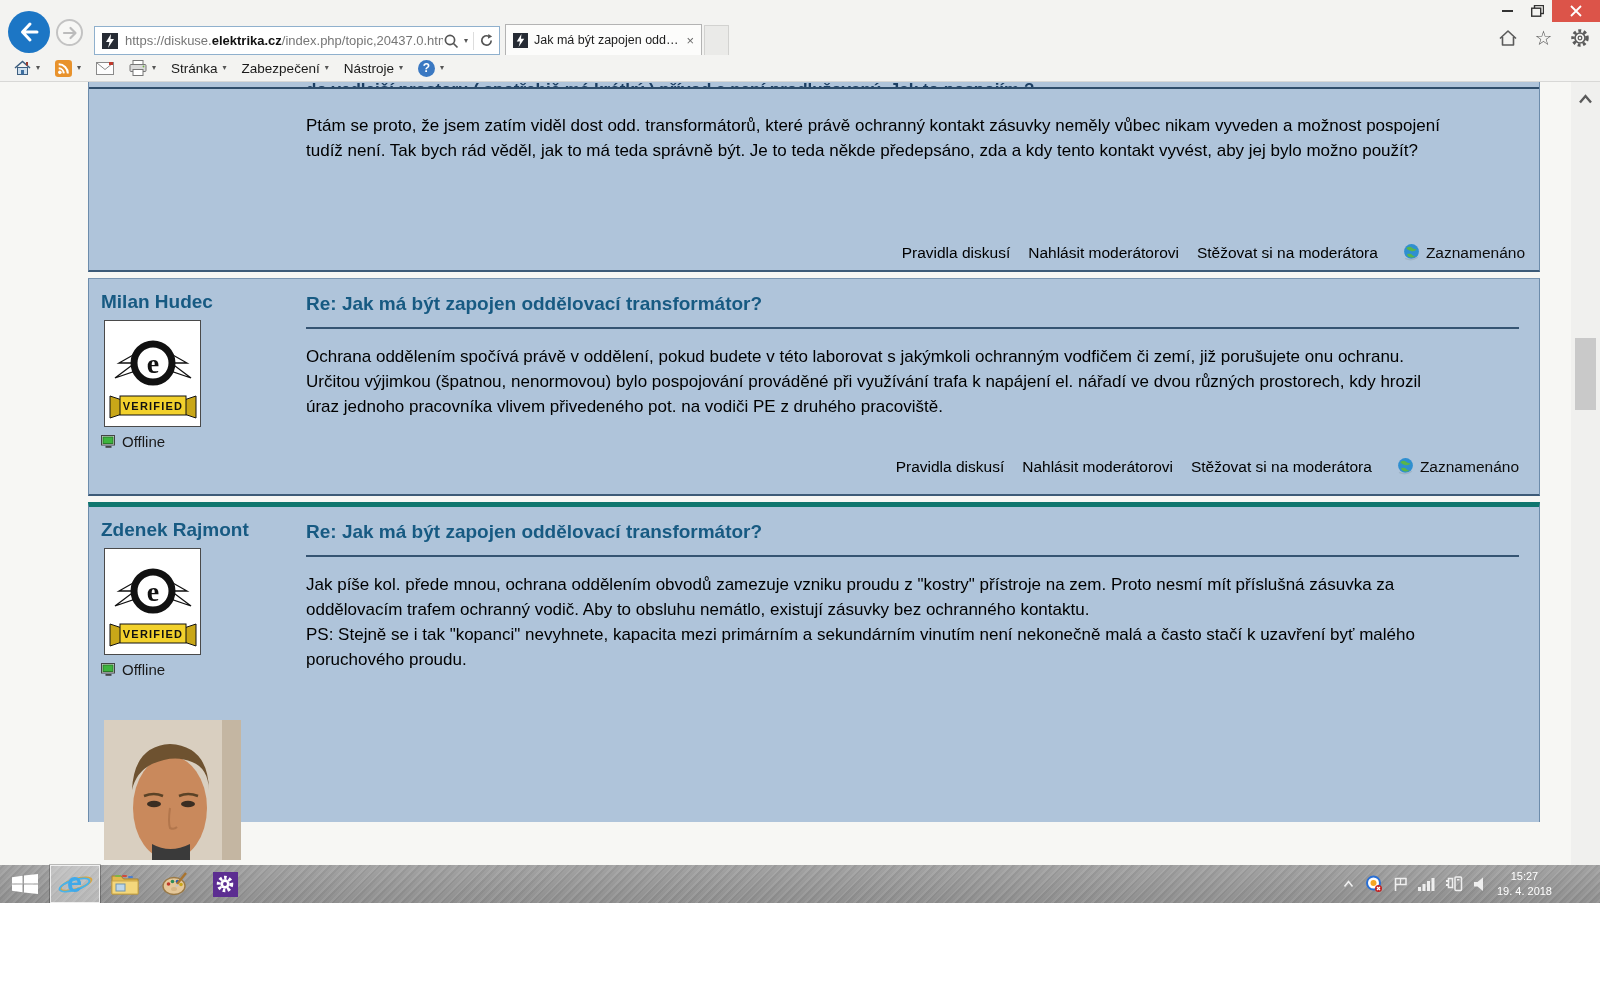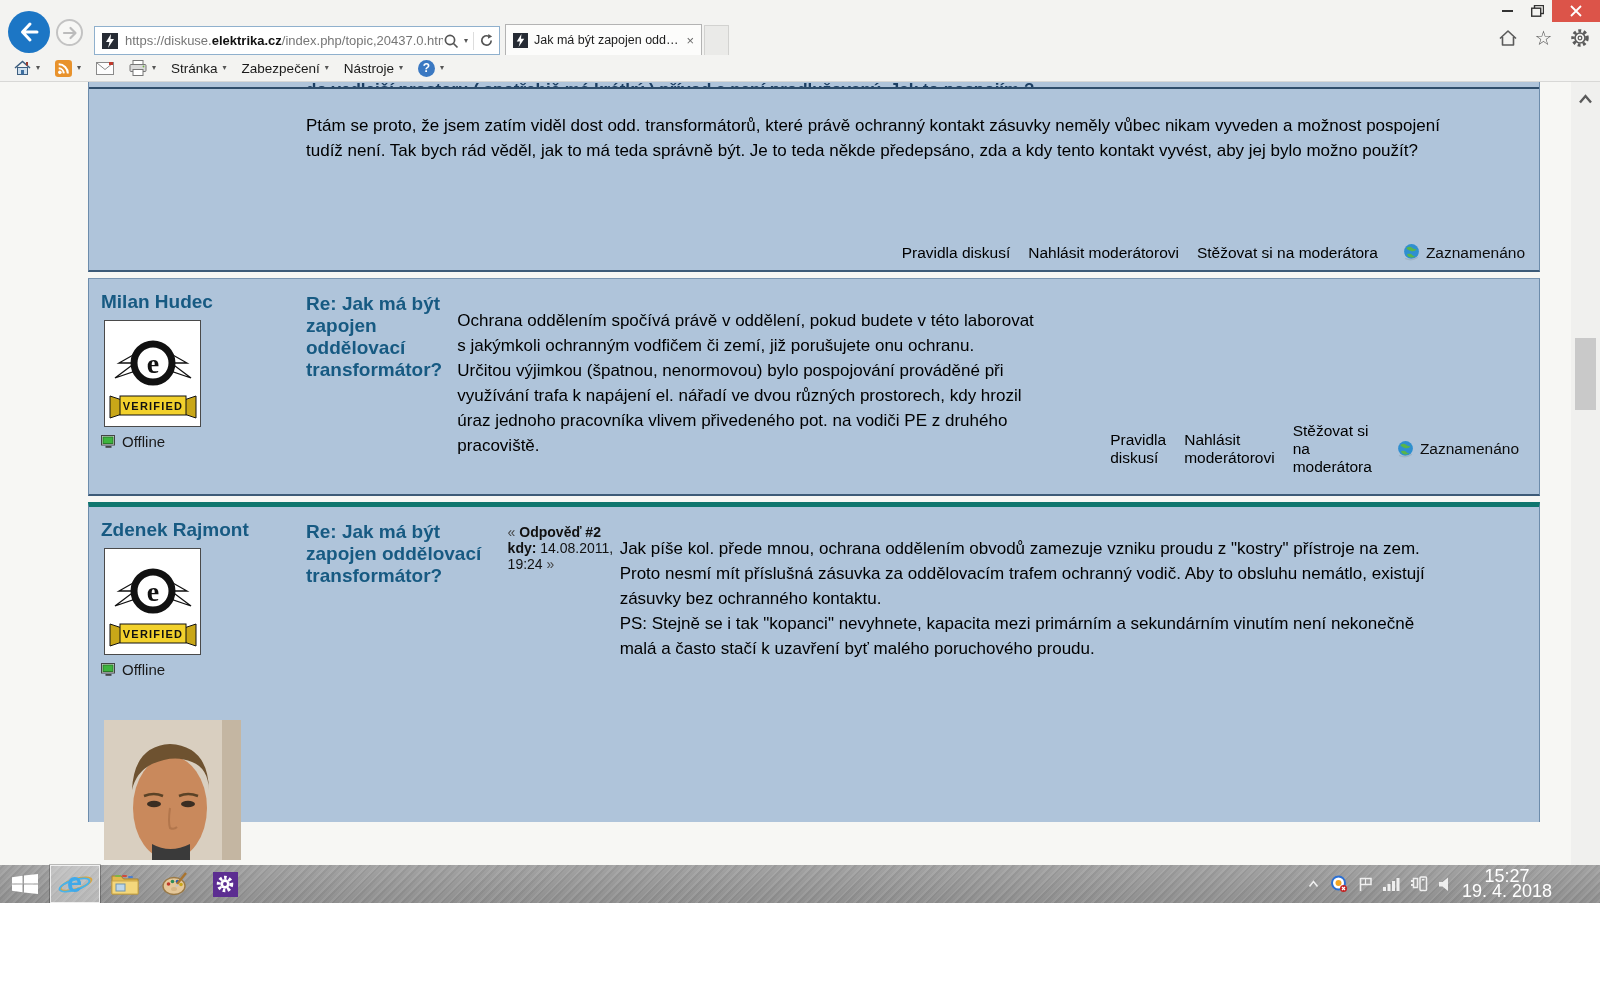--- a/index.html
+++ b/index.html
@@ -54,21 +54,21 @@
   .post-body { font-size:17px; line-height:25px; color:#000; white-space:pre-line; }
   .post-1 .post-body { margin:24px 90px 0 217px; }
 
   .author-col { width:217px; flex:none; padding:12px 0 0 12px; }
   .author-name { font-size:19px; font-weight:bold; color:#175a82; cursor:pointer; display:inline-block; }
   .avatar-box { width:97px; height:107px; background:#fff; border:1px solid #4a4a4a; margin:7px 0 6px 3px;
                 display:flex; align-items:center; justify-content:center; }
   .offline-row { display:flex; align-items:center; gap:6px; font-size:15px; color:#1a1a1a; }
   .photo { width:137px; height:140px; margin-top:42px; margin-left:3px; display:block; }
 
-  .msg-col { flex:1; display:flex; flex-direction:row; padding:14px 20px 10px 0; min-width:0; }
+  .msg-col { flex:1; display:flex; flex-direction:column; padding:14px 20px 10px 0; min-width:0; }
   .msg-title { font-size:19px; font-weight:bold; color:#175a82; cursor:pointer; }
   .msg-meta { font-size:14px; color:#111; margin-top:3px; }
   .msg-meta .guill { color:#444; }
   .msg-meta b { font-weight:bold; }
   .msg-divider { height:2px; background:#355472; margin-top:12px; }
   .msg-col .post-body { margin-top:15px; margin-right:70px; }
 
   .post-footer { margin-top:auto; display:flex; align-items:center; justify-content:flex-end; gap:18px; padding-bottom:8px; padding-right:0; }
   .post-1 .post-footer { padding-right:14px; }
   .foot-link { font-size:15.5px; color:#000000; cursor:pointer; }
@@ -89,21 +89,21 @@
   .tb-btn { width:50px; height:38px; display:flex; align-items:center; justify-content:center; cursor:pointer; }
   .tb-btn.active { background:rgba(255,255,255,0.35); border:1px solid rgba(255,255,255,0.75); outline:1px solid rgba(0,0,0,0.25); }
   .ie-mark { position:relative; width:30px; height:28px; }
   .ie-mark .e { position:absolute; left:7px; top:-2px; font-size:27px; font-weight:bold; color:#3fa9ea; }
   .ie-ring { position:absolute; left:-2px; top:9px; width:33px; height:12px; border:2px solid #49b3ea; border-radius:50%; transform:rotate(-17deg); }
   .ie-ring.gold { border-color:#d9a53f; top:8px; left:-1px; width:34px; }
   .settings-tile { width:25px; height:25px; background:#5c2d91; display:flex; align-items:center; justify-content:center; }
 
   .tray { margin-left:auto; display:flex; align-items:center; gap:10px; padding-right:48px; }
   .tray-ic { display:flex; align-items:center; justify-content:center; cursor:pointer; }
-  .clock { text-align:center; color:#fff; font-size:18px; line-height:15px; cursor:pointer; }
+  .clock { text-align:center; color:#fff; font-size:11px; line-height:15px; cursor:pointer; }
 
   .below-taskbar { position:absolute; top:903px; left:0; width:1600px; height:78px; background:#fff; }
 </style>
 </head>
 <body>
 
 <div class="screen">
 
   <div class="titlebar">
     <div class="back-btn">
@@ -337,26 +337,20 @@
             <ellipse cx="50" cy="84" rx="7" ry="3.2" fill="#3a2d22"></ellipse>
             <ellipse cx="84" cy="84" rx="7" ry="3.2" fill="#3a2d22"></ellipse>
             <path d="M40 76 Q50 72 59 76" stroke="#5a4226" stroke-width="2.5" fill="none"></path>
             <path d="M75 76 Q84 72 94 76" stroke="#5a4226" stroke-width="2.5" fill="none"></path>
             <path d="M66 88 Q64 102 66 108 Q70 110 73 107" stroke="#b2764c" stroke-width="2" fill="none"></path>
             <path d="M48 124 Q66 134 86 124 L86 140 L48 140 Z" fill="#3a3a3a"></path>
           </svg>
         </div>
         <div class="msg-col">
           <span class="msg-title">Re: Jak má být zapojen oddělovací transformátor?</span>
-          <div class="msg-meta">
-            <span class="guill">«</span>
-            <b>Odpověď #2 kdy:</b>
-            <span>14.08.2011, 19:24</span>
-            <span class="guill">»</span>
-          </div>
           <div class="msg-divider"></div>
           <div class="post-body">Jak píše kol. přede mnou, ochrana oddělením obvodů zamezuje vzniku proudu z "kostry" přístroje na zem. Proto nesmí mít příslušná zásuvka za oddělovacím trafem ochranný vodič. Aby to obsluhu nemátlo, existují zásuvky bez ochranného kontaktu.
 PS: Stejně se i tak "kopanci" nevyhnete, kapacita mezi primárním a sekundárním vinutím není nekonečně malá a často stačí k uzavření byť malého poruchového proudu.</div>
         </div>
       </div>
 
     </div>
 
     <div class="scrollbar">
       <svg class="sb-up" width="19" height="14" viewBox="0 0 19 14">

